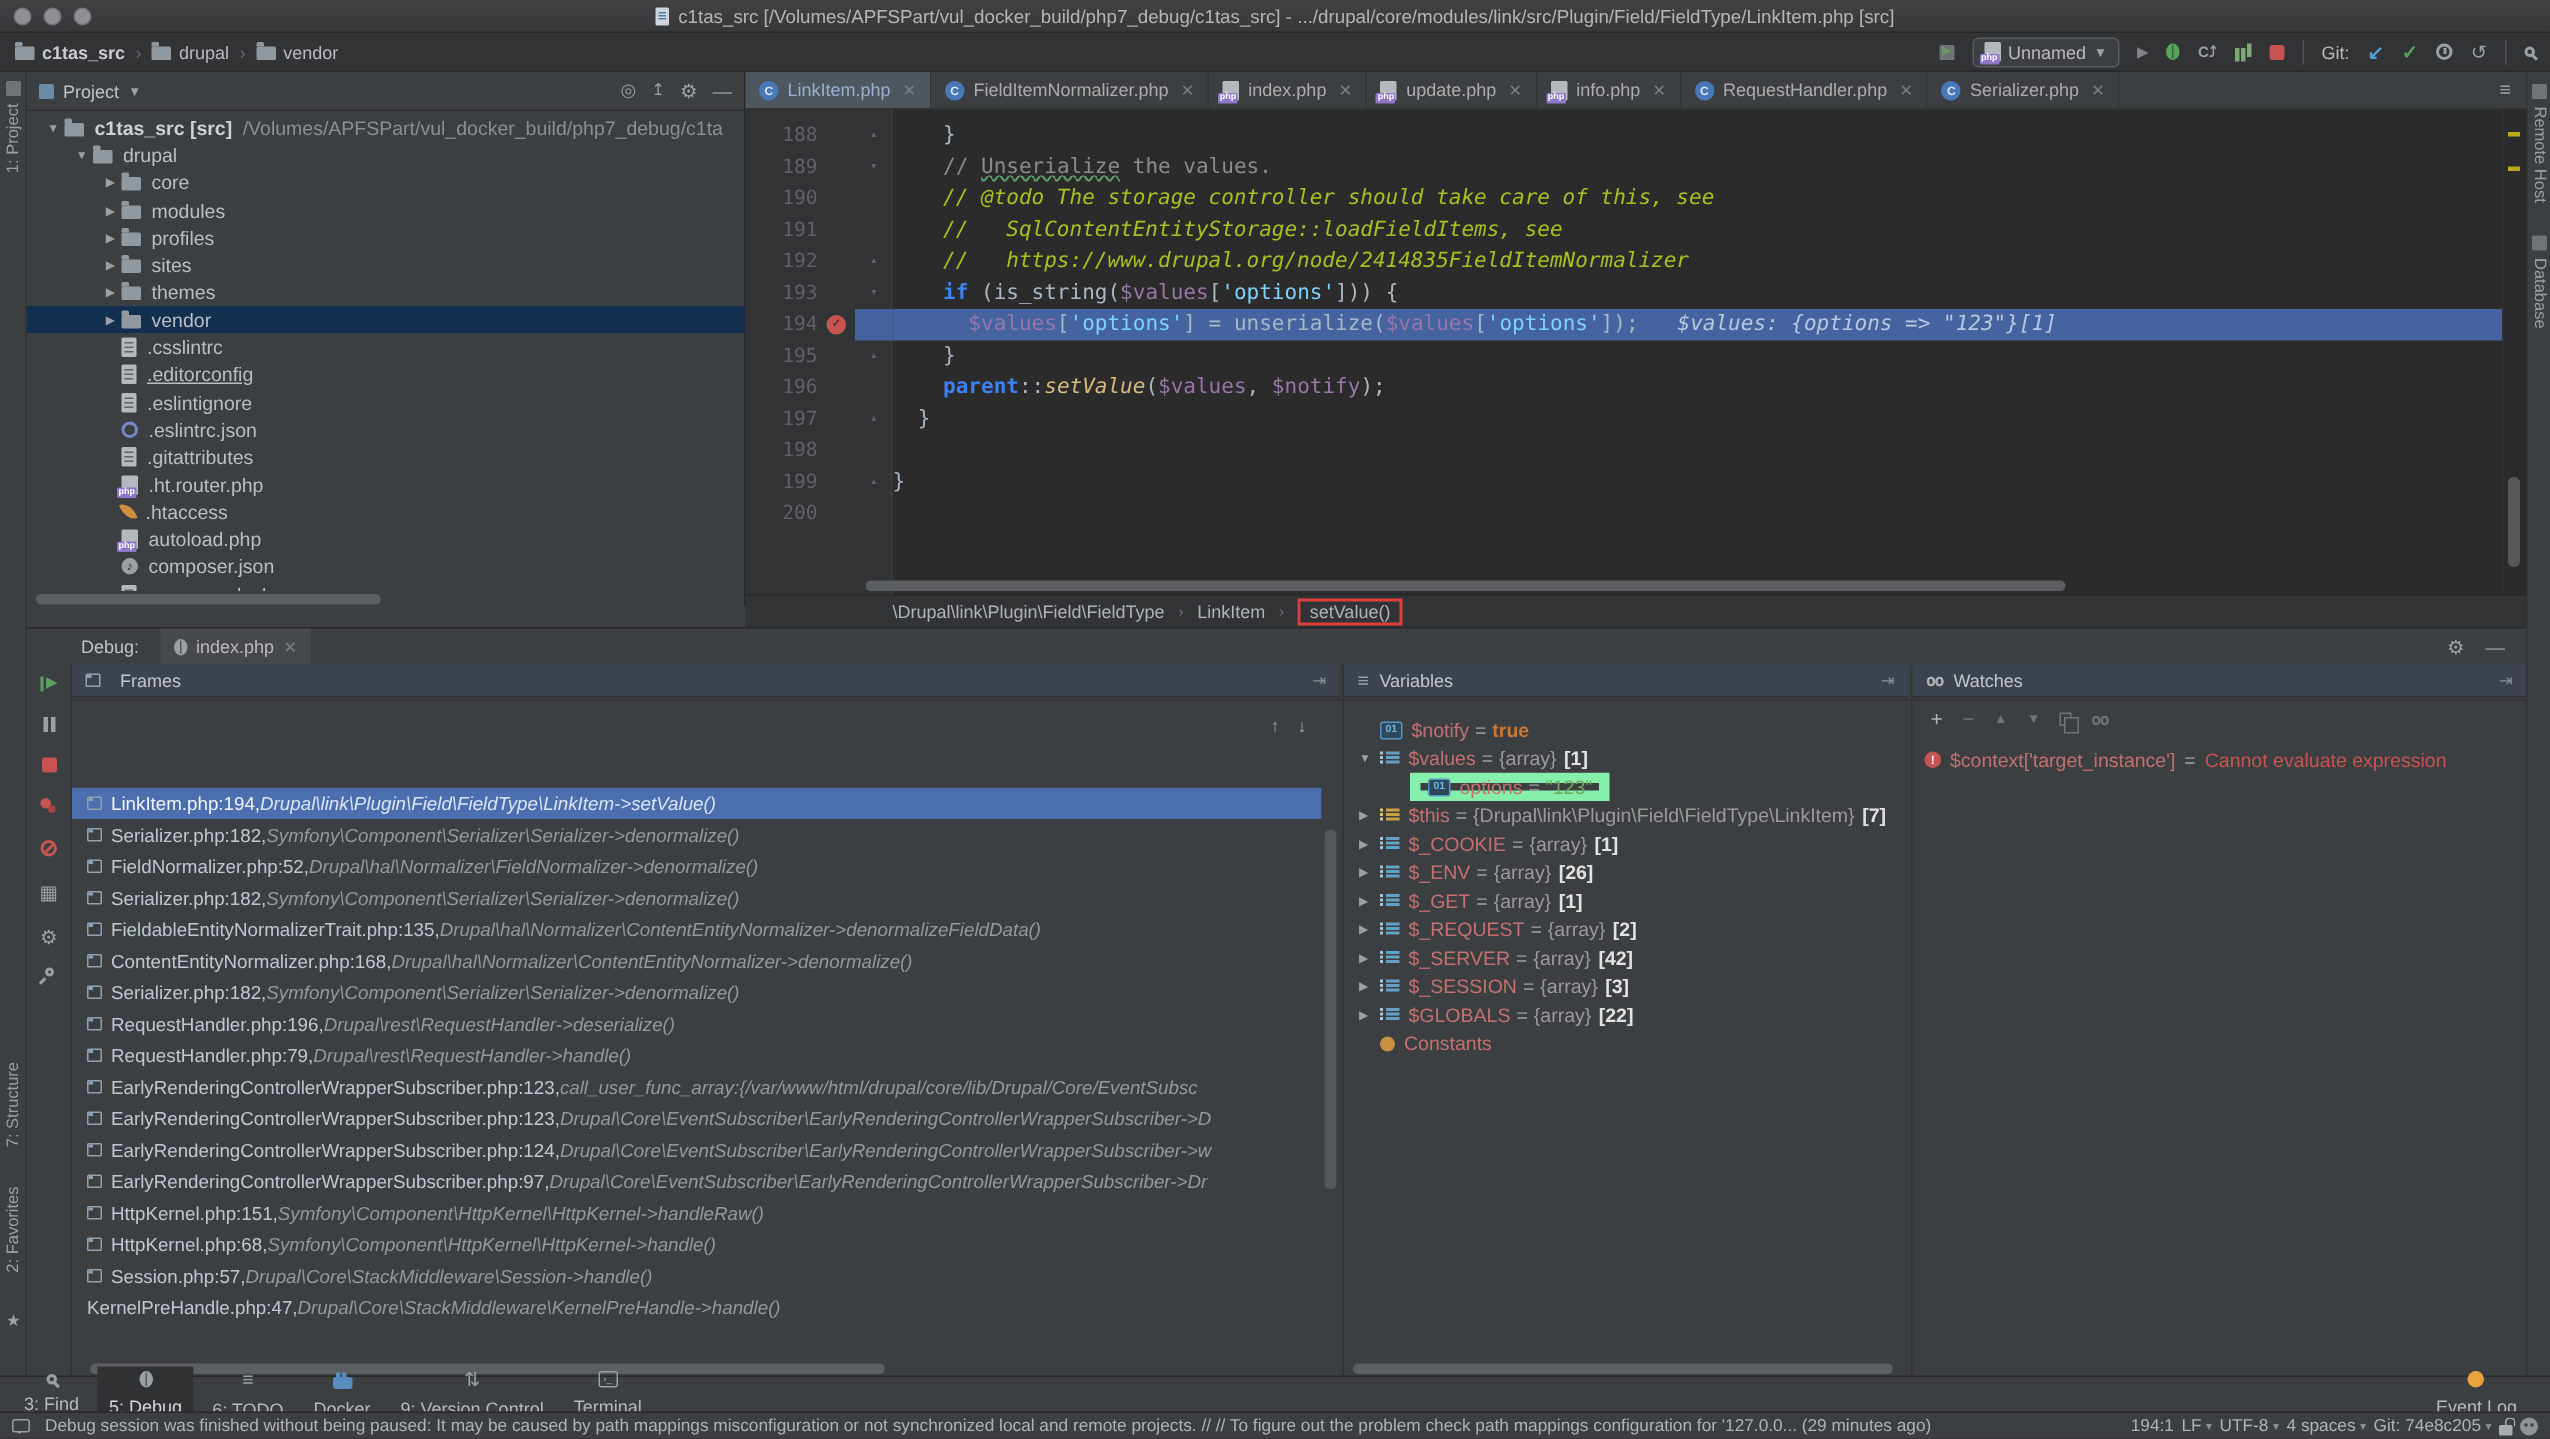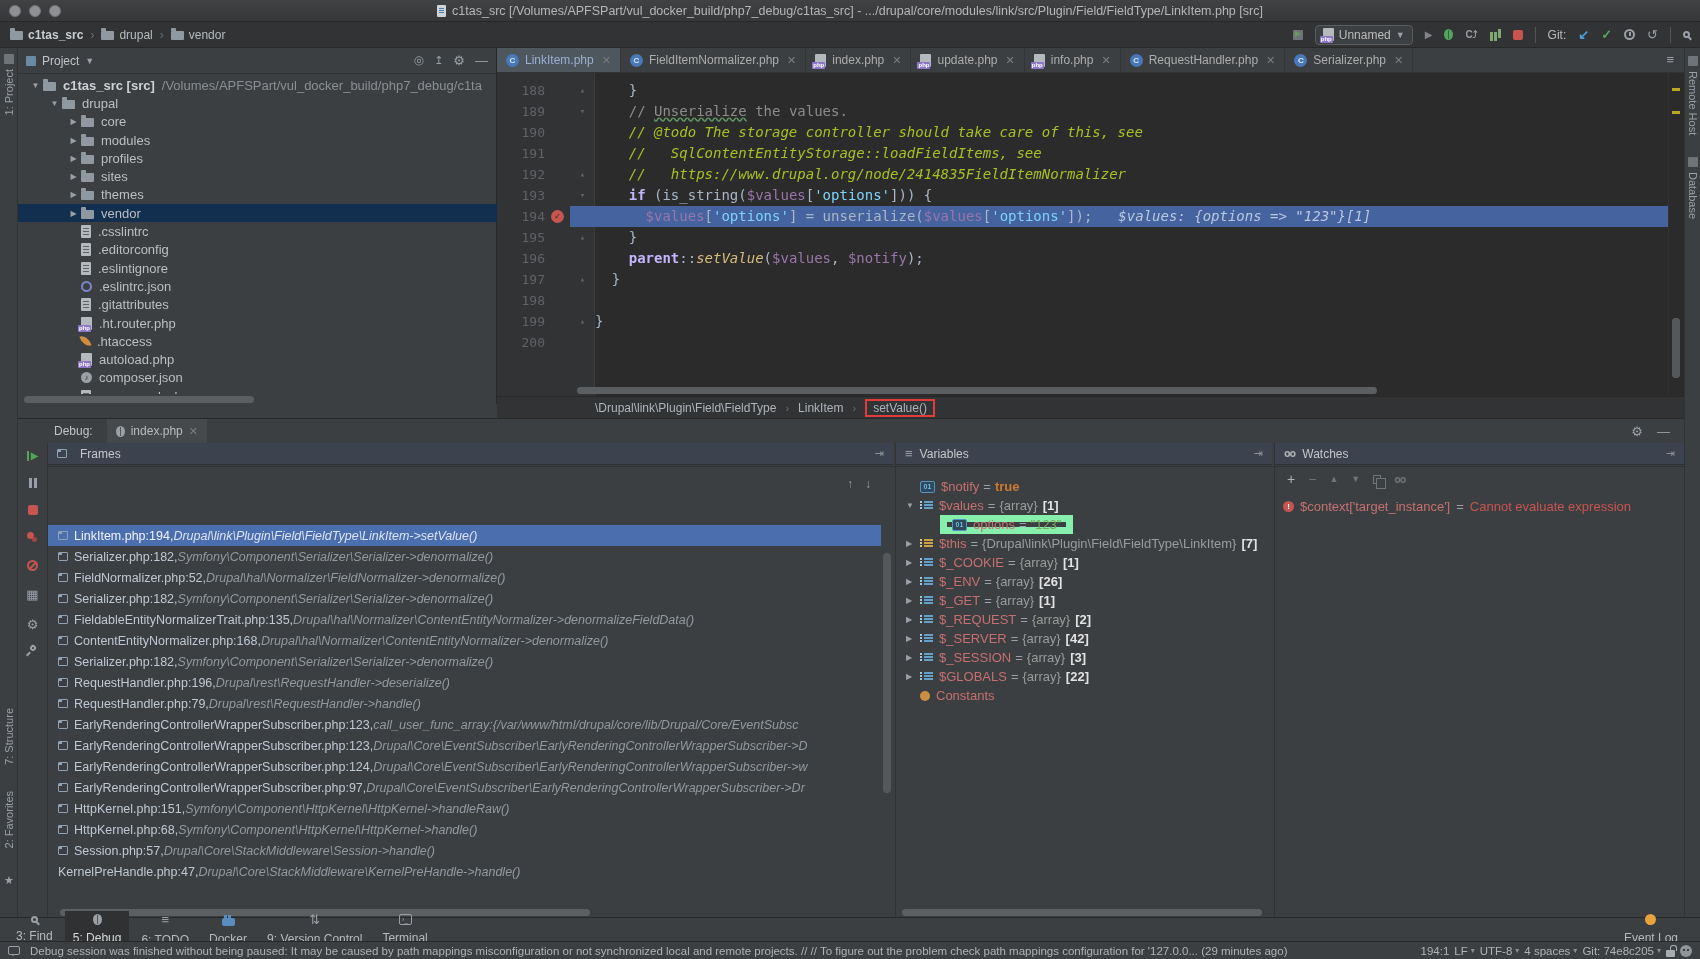--- a/index.html
+++ b/index.html
@@ -137,21 +137,21 @@
   .codearea { position:absolute; top:25px; left:0; right:16px; bottom:0; overflow:hidden;
     font-family: "DejaVu Sans Mono","Liberation Mono",monospace; font-size:14px; }
   .gutterbg { position:absolute; left:0; top:0; width:98px; bottom:0; background:#313335; border-right:1px solid #3a3d3f; }
   .code-line { position:relative; height:21px; line-height:21px; display:flex; white-space:pre; }
   .lnum { width:48px; text-align:right; color:#606366; flex:none; font-size:13px; }
   .bpcol { width:25px; flex:none; position:relative; }
   .bp { position:absolute; left:6px; top:4px; width:13px; height:13px; border-radius:50%; background:#c75450; color:#2b2b2b; font-size:9px; line-height:13px; text-align:center; }
   .foldcol { width:25px; flex:none; text-align:center; color:#5e6366; font-size:9px; }
   .ltext { flex:1; }
   .code-line.exec .foldcol, .code-line.exec .ltext { background:#45639f; }
-  .t-pl { color:#a9b7c6; } .t-kw { color:#c4b5fd; font-weight:bold;text-align:center; } .t-var { color:#9876aa; }
+  .t-pl { color:#a9b7c6; } .t-kw { color:#3b82f6; font-weight:bold;text-align:center; } .t-var { color:#9876aa; }
   .t-str { color:#7dd3fc; } .t-cm { color:#8c8c8c; } .t-fn { color:#a9b7c6; }
   .t-todo { color:#a8c023; font-style:italic; } .t-mth { color:#d7ba7d; font-style:italic; }
   .typo { text-decoration:underline; text-decoration-style:wavy; text-decoration-color:#5e9b66; }
   .hint { font-style:italic; color:#8b9bae; margin-left:26px; }
   .exec .hint { color:#b9c8de; }
   .stripe { position:absolute; right:0; top:25px; width:16px; bottom:0; background:#2b2b2b; border-left:1px solid #323232; }
   .mark { position:absolute; left:3px; width:8px; height:3px; }
   .editor .hthumb { bottom:3px; }
 
   
@@ -362,21 +362,21 @@
         <div class="tree-row selected" style="padding-left: 48px;">
           <span class="tr-arrow">▶</span>
           <span class="ic ic-folder"></span>
           <span class="tr-label">vendor</span>
         </div>
         <div class="tree-row" style="padding-left: 48px;">
           <span class="tr-arrow"></span>
           <span class="ic ic-page"></span>
           <span class="tr-label">.csslintrc</span>
         </div>
-        <div class="tree-row" style="padding-left: 48px;">
+        <div class="tree-row" style="padding-left: 48px; text-decoration: underline;">
           <span class="tr-arrow"></span>
           <span class="ic ic-page"></span>
           <span class="tr-label">.editorconfig</span>
         </div>
         <div class="tree-row" style="padding-left: 48px;">
           <span class="tr-arrow"></span>
           <span class="ic ic-page"></span>
           <span class="tr-label">.eslintignore</span>
         </div>
         <div class="tree-row" style="padding-left: 48px;">

